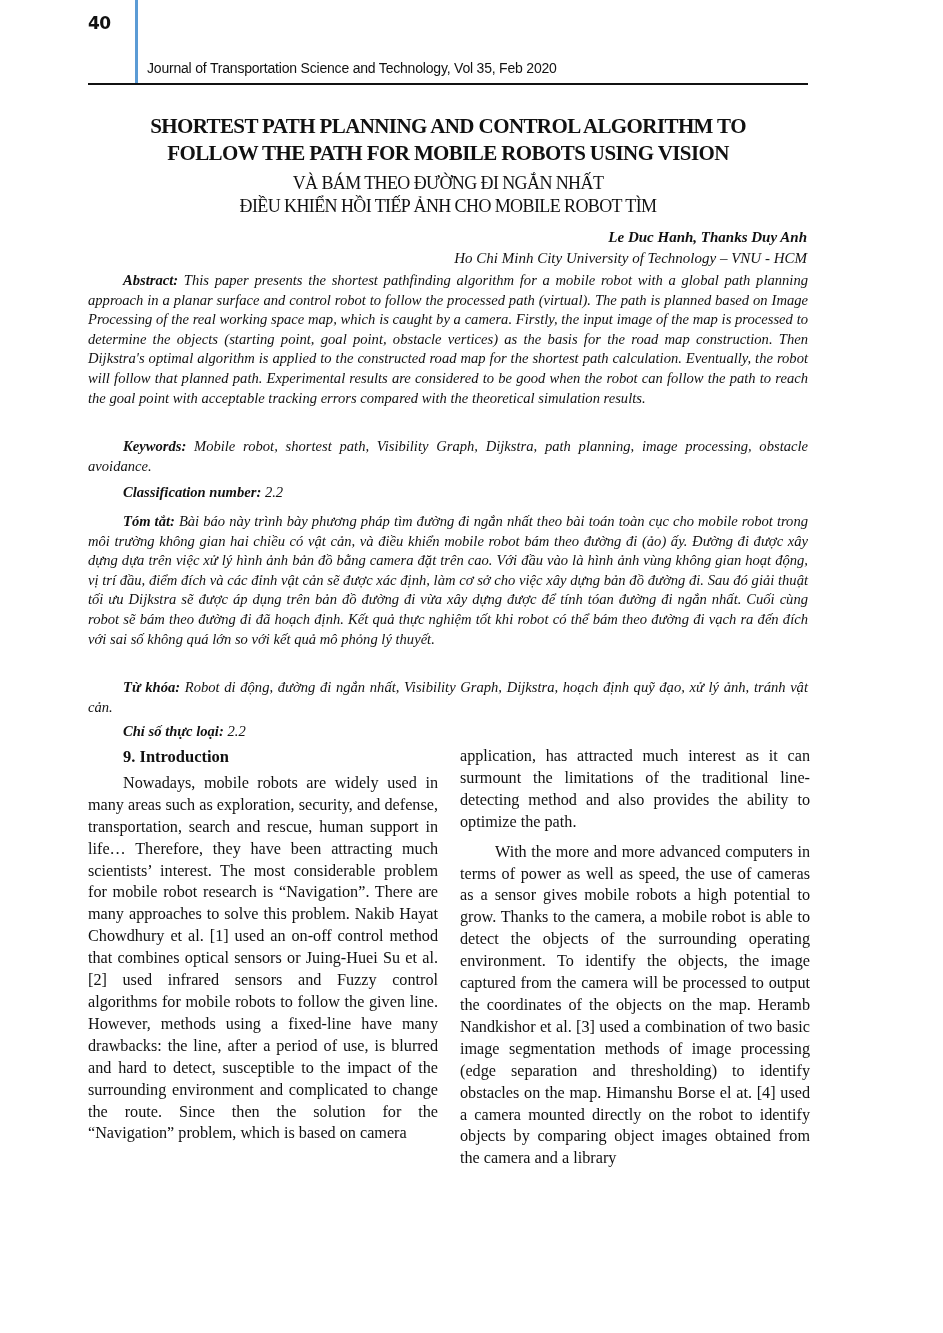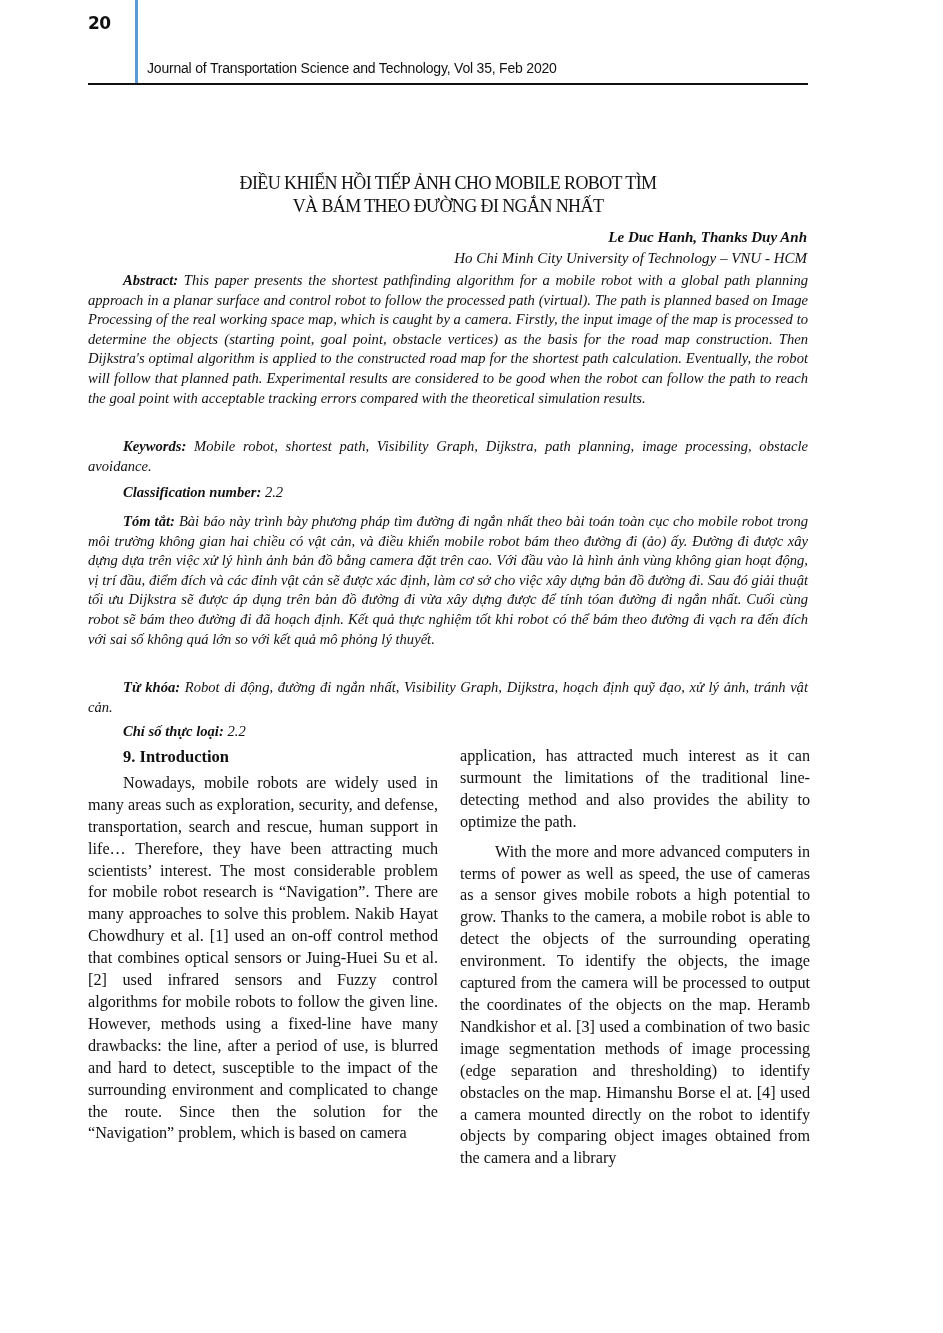--- a/index.html
+++ b/index.html
@@ -20,29 +20,31 @@
   .col2 { left:460px; top:746px; }
   .h1 { font-weight:bold; font-size:16.5px; text-indent:35px; margin:0 0 5px 0; }
   .col p { margin:0; }
   .col p.ind { text-indent:35px; }
   .col p.gap { margin-top:8px; }
 </style>
 </head>
 <body>
 
 <div class="vbar"></div>
-<div class="pageno">20</div>
+<div class="pageno">40</div>
 <div class="journal">Journal of Transportation Science and Technology, Vol 35, Feb 2020</div>
 <div class="hrule"></div>
 
 <div class="title">
+  <div>SHORTEST PATH PLANNING AND CONTROL ALGORITHM TO</div>
+  <div>FOLLOW THE PATH FOR MOBILE ROBOTS USING VISION</div>
 </div>
 <div class="vtitle">
+  <div>VÀ BÁM THEO ĐƯỜNG ĐI NGẮN NHẤT</div>
   <div>ĐIỀU KHIỂN HỒI TIẾP ẢNH CHO MOBILE ROBOT TÌM</div>
-  <div>VÀ BÁM THEO ĐƯỜNG ĐI NGẮN NHẤT</div>
 </div>
 
 <div class="authors">Le Duc Hanh, Thanks Duy Anh</div>
 <div class="affil">Ho Chi Minh City University of Technology – VNU - HCM</div>
 
 <div class="block indent" style="top:271px;">
   <span class="lead">Abstract:</span><span> This paper presents the shortest pathfinding algorithm for a mobile robot with a global path planning approach in a planar surface and control robot to follow the processed path (virtual). The path is planned based on Image Processing of the real working space map, which is caught by a camera. Firstly, the input image of the map is processed to determine the objects (starting point, goal point, obstacle vertices) as the basis for the road map construction. Then Dijkstra's optimal algorithm is applied to the constructed road map for the shortest path calculation. Eventually, the robot will follow that planned path. Experimental results are considered to be good when the robot can follow the path to reach the goal point with acceptable tracking errors compared with the theoretical simulation results.</span>
 </div>
 
 <div class="block indent" style="top:437px;">

